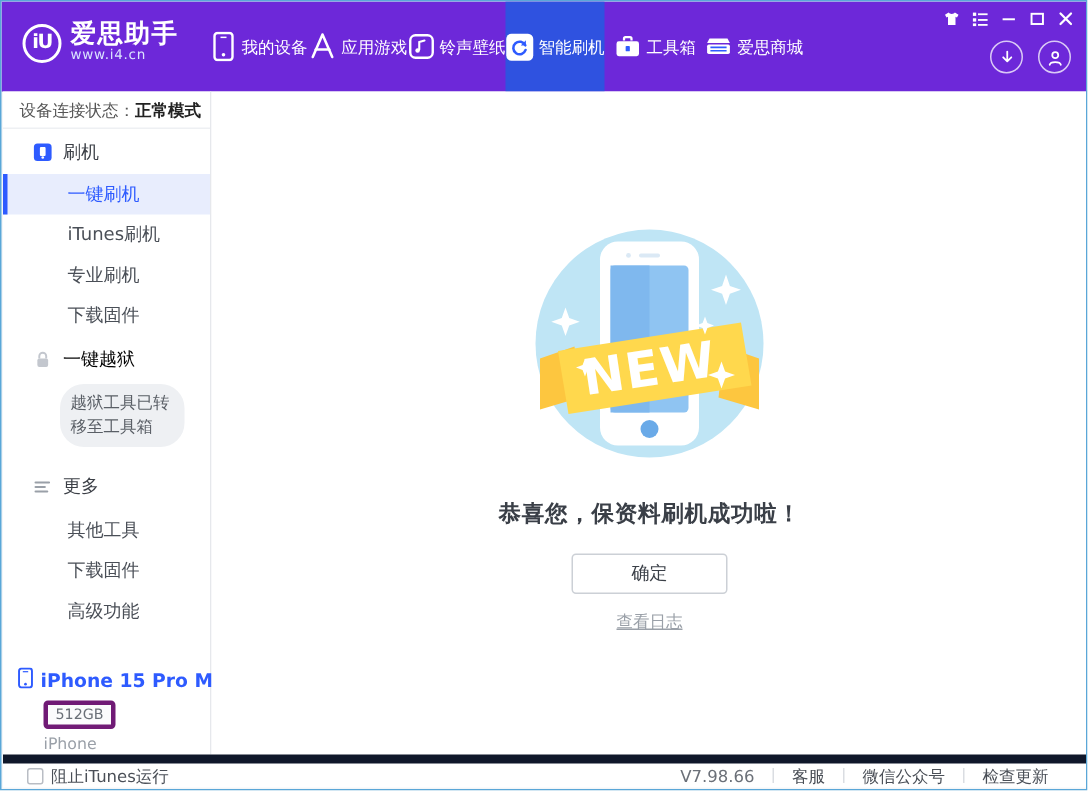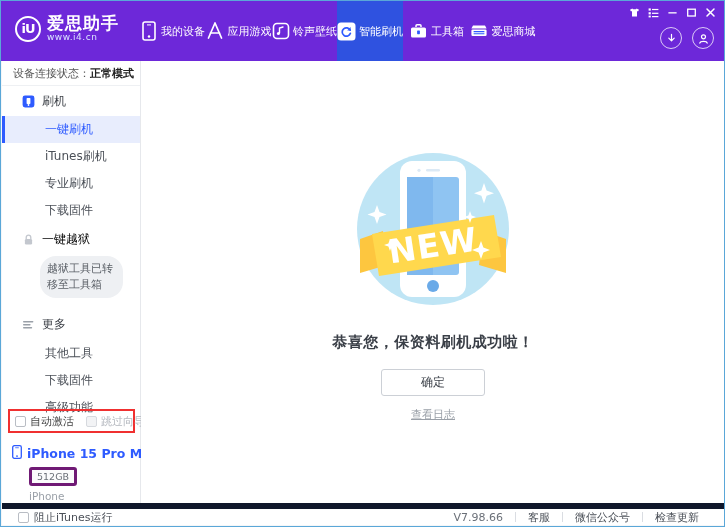--- a/index.html
+++ b/index.html
@@ -561,30 +561,20 @@
     <div class="menu-item">
       <span>其他工具</span>
     </div>
     <div class="menu-item">
       <span>下载固件</span>
     </div>
     <div class="menu-item">
       <span>高级功能</span>
     </div>
 
-    <div class="chk-row">
-      <label class="chk">
-        <span class="box"></span>
-        <span>自动激活</span>
-      </label>
-      <label class="chk disabled">
-        <span class="box"></span>
-        <span>跳过向导</span>
-      </label>
-    </div>
 
     <div class="device-card">
       <div class="device-title">
         <span>
           <svg width="10" height="14" viewBox="0 0 10 14">
               <rect x="0.7" y="0.7" width="8.6" height="12.6" rx="1.6" fill="none" stroke="#2e5bff" stroke-width="1.3"></rect>
               <rect x="3.2" y="2.4" width="3.6" height="0.8" fill="#2e5bff"></rect>
               <circle cx="5" cy="11.1" r="0.9" fill="#2e5bff"></circle>
             </svg>
         </span>

